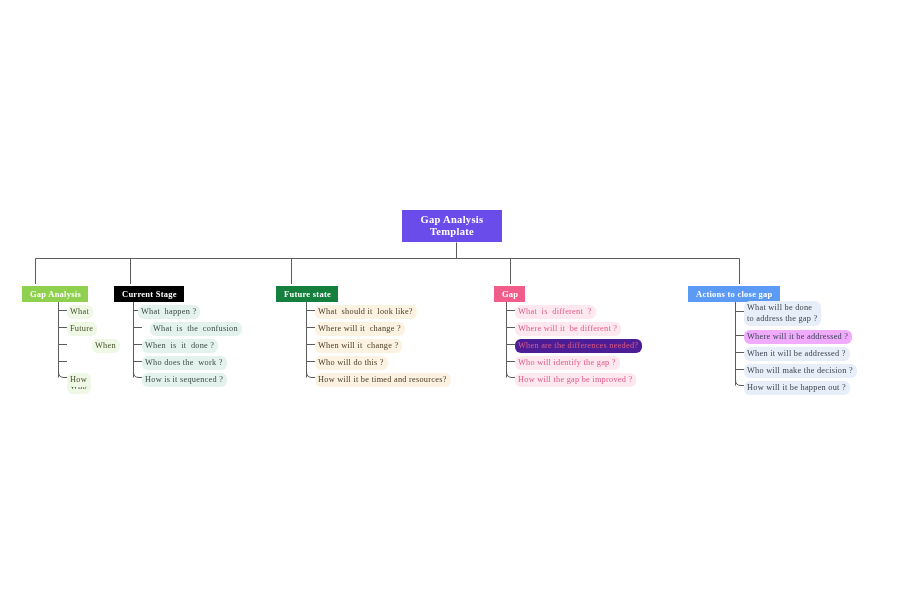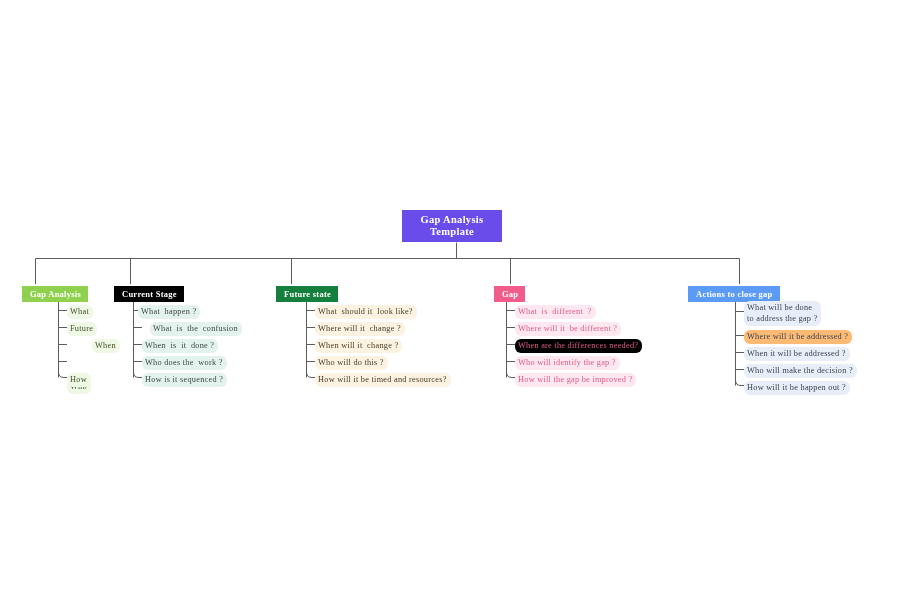--- a/index.html
+++ b/index.html
@@ -171,31 +171,31 @@
       <div class="item" style="left: 39px; top: 73px; background: rgb(252, 242, 226); color: rgb(74, 59, 34);">Who will do this ?</div>
       <div class="item" style="left: 39px; top: 90px; background: rgb(252, 242, 226); color: rgb(74, 59, 34);">How will it be timed and resources?</div>
     </div>
   </div>
 
   <div class="branch" style="left:494px; top:283px;">
     <div class="branch-header" style="background: rgb(242, 92, 138);">Gap</div>
     <div class="items">
       <div class="item" style="left: 21px; top: 22px; background: rgb(253, 232, 239); color: rgb(224, 90, 133);">What  is  different  ?</div>
       <div class="item" style="left: 21px; top: 39px; background: rgb(253, 232, 239); color: rgb(224, 90, 133);">Where will it  be different ?</div>
-      <div class="item" style="left: 21px; top: 56px; background: #000000; color: rgb(224, 90, 133);">When are the differences needed?</div>
+      <div class="item" style="left: 21px; top: 56px; background: #4c1d95; color: rgb(224, 90, 133);">When are the differences needed?</div>
       <div class="item" style="left: 21px; top: 73px; background: rgb(253, 232, 239); color: rgb(224, 90, 133);">Who will identify the gap ?</div>
       <div class="item" style="left: 21px; top: 90px; background: rgb(253, 232, 239); color: rgb(224, 90, 133);">How will the gap be improved ?</div>
     </div>
   </div>
 
   <div class="branch" style="left:688px; top:283px;">
     <div class="branch-header" style="background: rgb(91, 155, 245);">Actions to close gap</div>
     <div class="items">
       <div class="item" style="left: 56px; top: 18px; background: rgb(232, 238, 247); color: rgb(58, 67, 82);">What will be done
 to address the gap ?</div>
-      <div class="item" style="left: 56px; top: 47px; background: #fdba74; color: rgb(58, 67, 82);">Where will it be addressed ?</div>
+      <div class="item" style="left: 56px; top: 47px; background: #f0abfc; color: rgb(58, 67, 82);">Where will it be addressed ?</div>
       <div class="item" style="left: 56px; top: 64px; background: rgb(232, 238, 247); color: rgb(58, 67, 82);">When it will be addressed ?</div>
       <div class="item" style="left: 56px; top: 81px; background: rgb(232, 238, 247); color: rgb(58, 67, 82);">Who will make the decision ?</div>
       <div class="item" style="left: 56px; top: 98px; background: rgb(232, 238, 247); color: rgb(58, 67, 82);">How will it be happen out ?</div>
     </div>
   </div>
 
 </div>
 
 </body></html>

